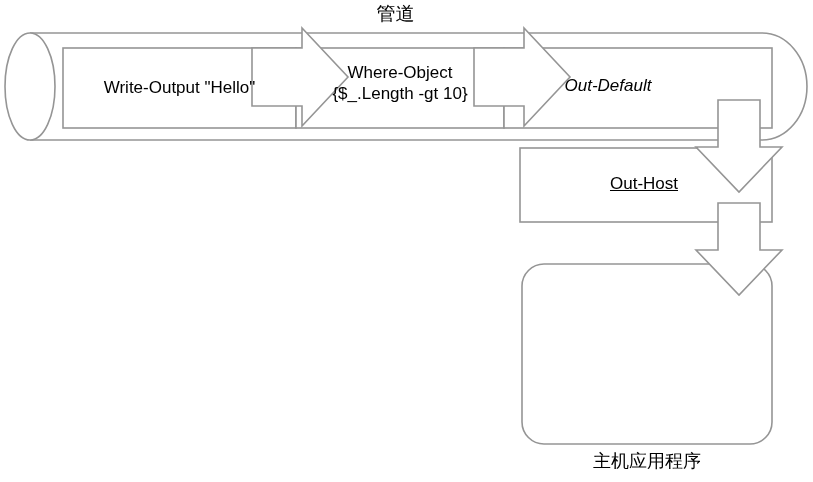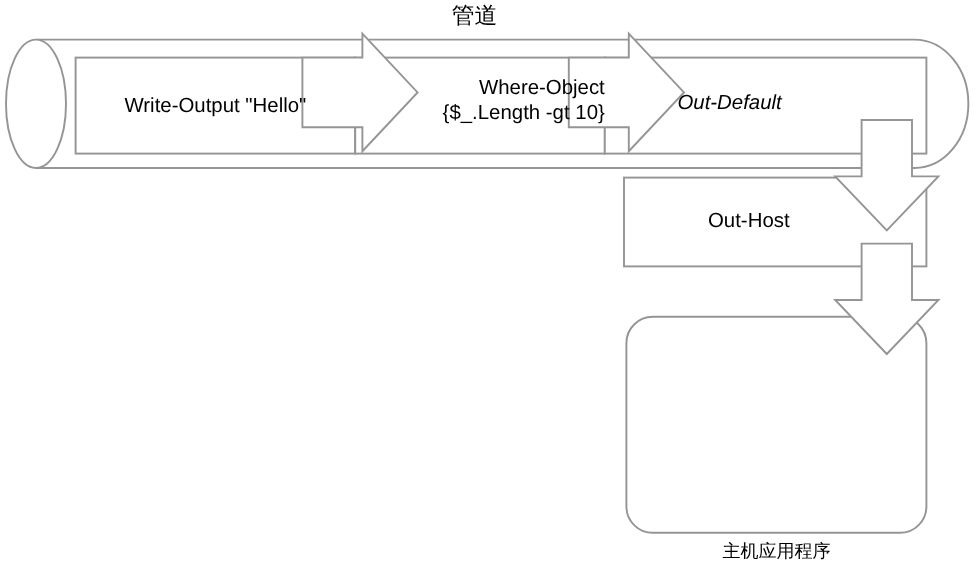--- a/index.html
+++ b/index.html
@@ -30,21 +30,21 @@
     white-space: pre-line;
     user-select: none;
   }
   .lbl-title {
     font-size: 19px;
   }
   .lbl-stage {
     font-size: 17px;
   }
   .lbl-caption {
-    font-size: 15px;
+    font-size: 18px;
   }
 </style>
 </head>
 <body>
 
 <div id="canvas">
 
   <svg id="diagram-svg" width="813" height="482" viewBox="0 0 813 482">
 
     <g fill="#ffffff" stroke="#959595" stroke-width="1.6">
@@ -69,22 +69,22 @@
     <polygon points="718,100 760,100 760,147 782,147 739,192 696,147 718,147" fill="#ffffff" stroke="#959595" stroke-width="1.6"></polygon>
 
     <polygon points="718,203 760,203 760,250 782,250 739,295 696,250 718,250" fill="#ffffff" stroke="#959595" stroke-width="1.6"></polygon>
 
   </svg>
 
   <div class="lbl lbl-title" style="left:0; top:2px; width:791px;">管道</div>
 
   <div class="lbl lbl-stage" style="left:63px; top:78px; width:233px;">Write-Output "Hello"</div>
 
-  <div class="lbl lbl-stage" style="left:296px; top:63px; width:208px;text-align:right;">Where-Object
+  <div class="lbl lbl-stage" style="left:296px; top:63px; width:208px;">Where-Object
 {$_.Length -gt 10}</div>
 
   <div class="lbl lbl-stage" style="left:504px; top:76px; width:208px;font-style:italic;">Out-Default</div>
 
-  <div class="lbl lbl-stage" style="left:520px; top:174px; width:208px;">Out-Host</div>
+  <div class="lbl lbl-stage" style="left:540px; top:174px; width:208px;text-decoration:underline;">Out-Host</div>
 
   <div class="lbl lbl-caption" style="left:522px; top:451px; width:250px;">主机应用程序</div>
 
 </div>
 
 </body></html>

